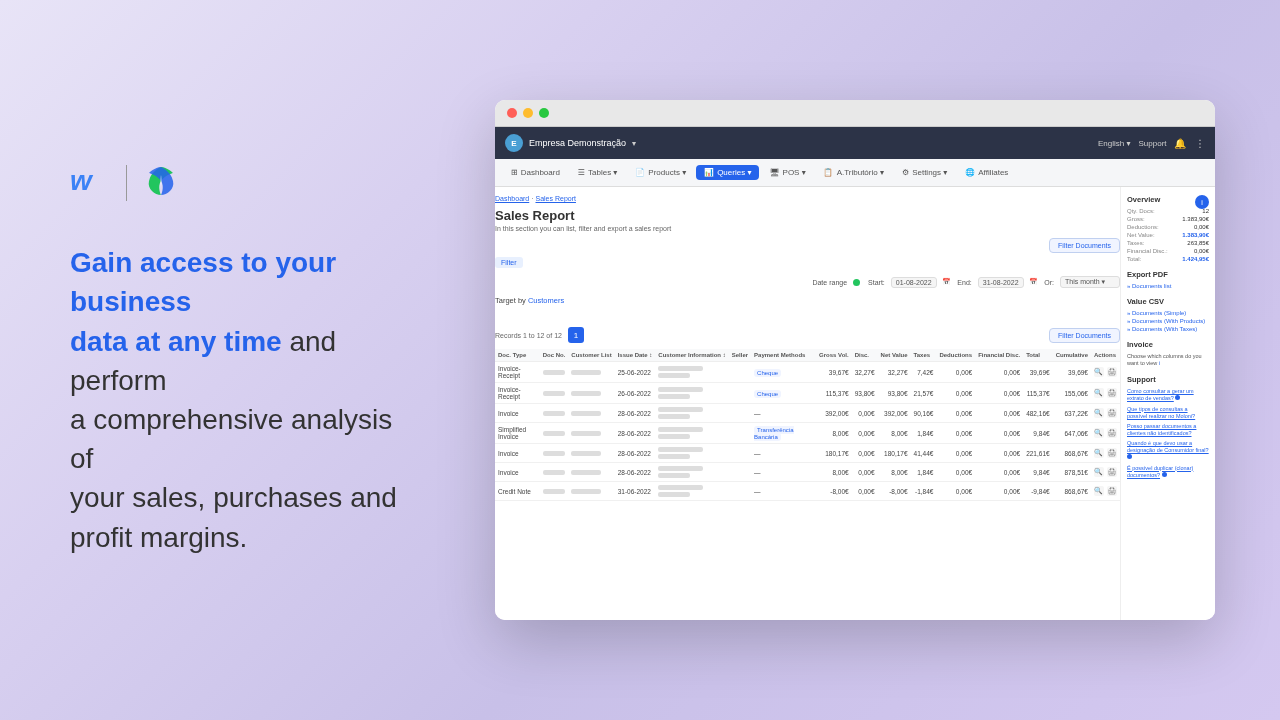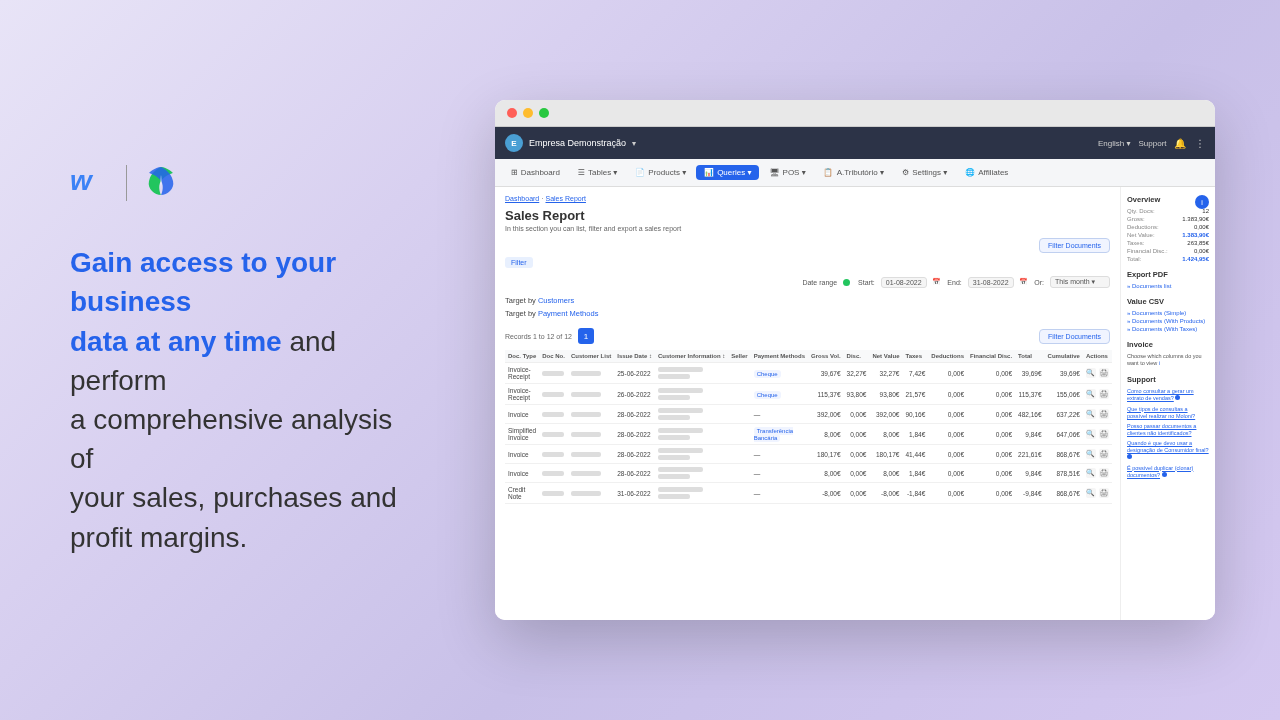--- a/index.html
+++ b/index.html
@@ -173,21 +173,21 @@
     .main-content {
       display: flex;
       flex: 1;
       overflow: hidden;
     }
 
     
     .report-area {
       flex: 1;
       overflow: hidden;
-      padding: 8px 10px;
+      padding: 8px 0;
       background: #fff;
     }
 
     .breadcrumb {
       font-size: 7px;
       color: #888;
       margin-bottom: 6px;
     }
 
     .breadcrumb a { color: #2563eb; }
@@ -232,21 +232,21 @@
 
     .date-input {
       background: #f5f5f5;
       border: 1px solid #ddd;
       border-radius: 3px;
       padding: 1px 4px;
       font-size: 7px;
     }
 
     .filter-options {
-      margin-bottom: 8px;
+      margin-bottom: 20px;
     }
 
     .filter-option {
       font-size: 7.5px;
       color: #444;
       padding: 2px 0;
     }
 
     .filter-option span {
       color: #2563eb;
@@ -549,21 +549,20 @@
           <span>📅</span>
           <span>End:</span>
           <span class="date-input">31-08-2022</span>
           <span>📅</span>
           <span>Or:</span>
           <span class="date-input" style="width:60px;">This month ▾</span>
         </div>
 
         <div class="filter-options">
           <div class="filter-option">Target by <span>Customers</span></div>
-          <div class="filter-option">Target by <span>Payment Methods</span></div>
         </div>
 
         <div class="records-bar">
           <div style="display:flex;align-items:center;gap:6px;">
             <span class="records-text">Records 1 to 12 of 12</span>
             <div class="page-num">1</div>
           </div>
           <button class="filter-docs-btn">Filter Documents</button>
         </div>
 

